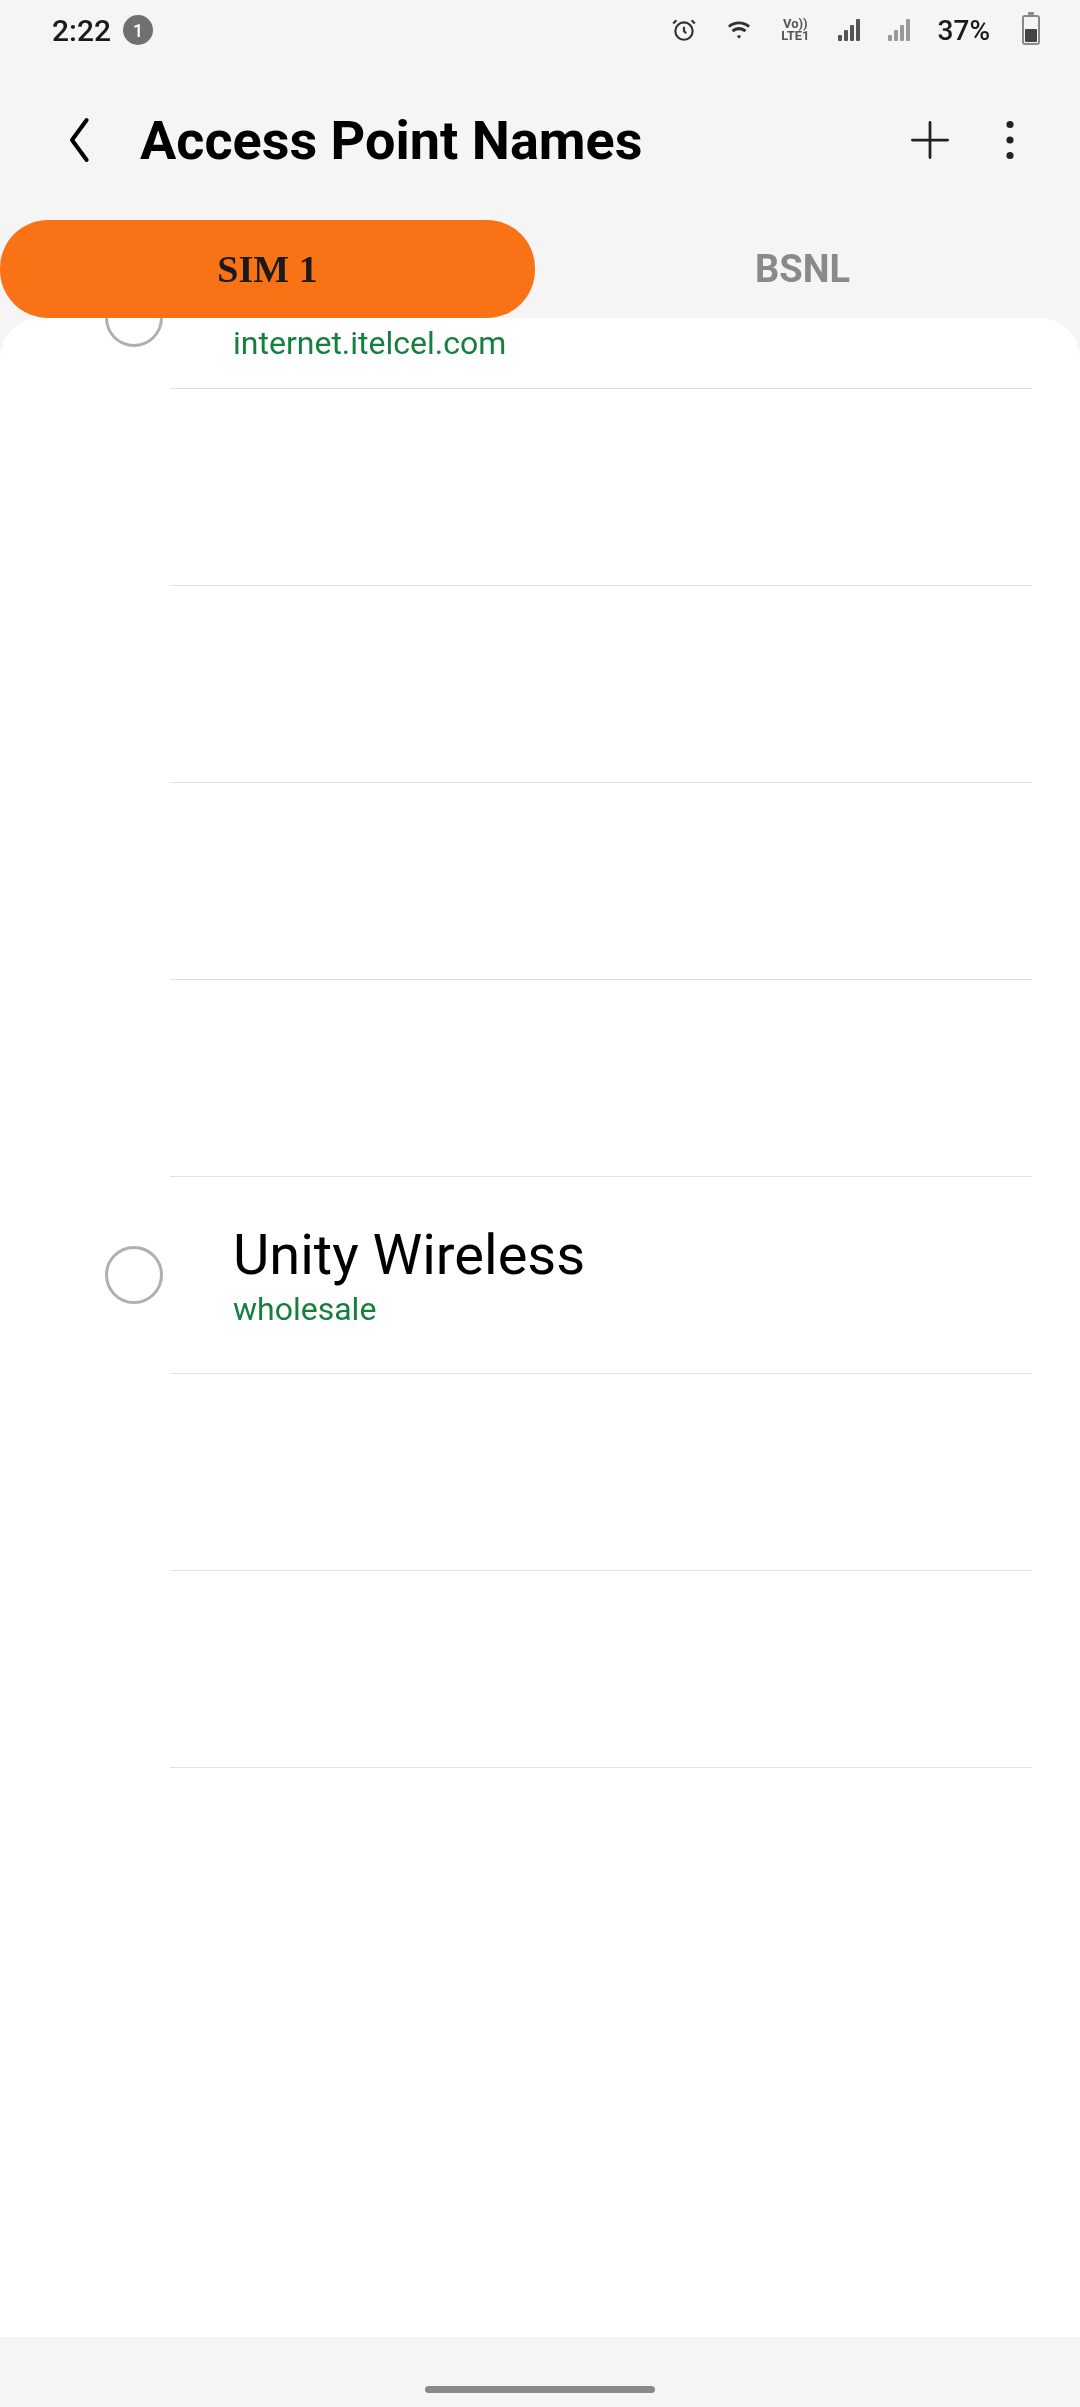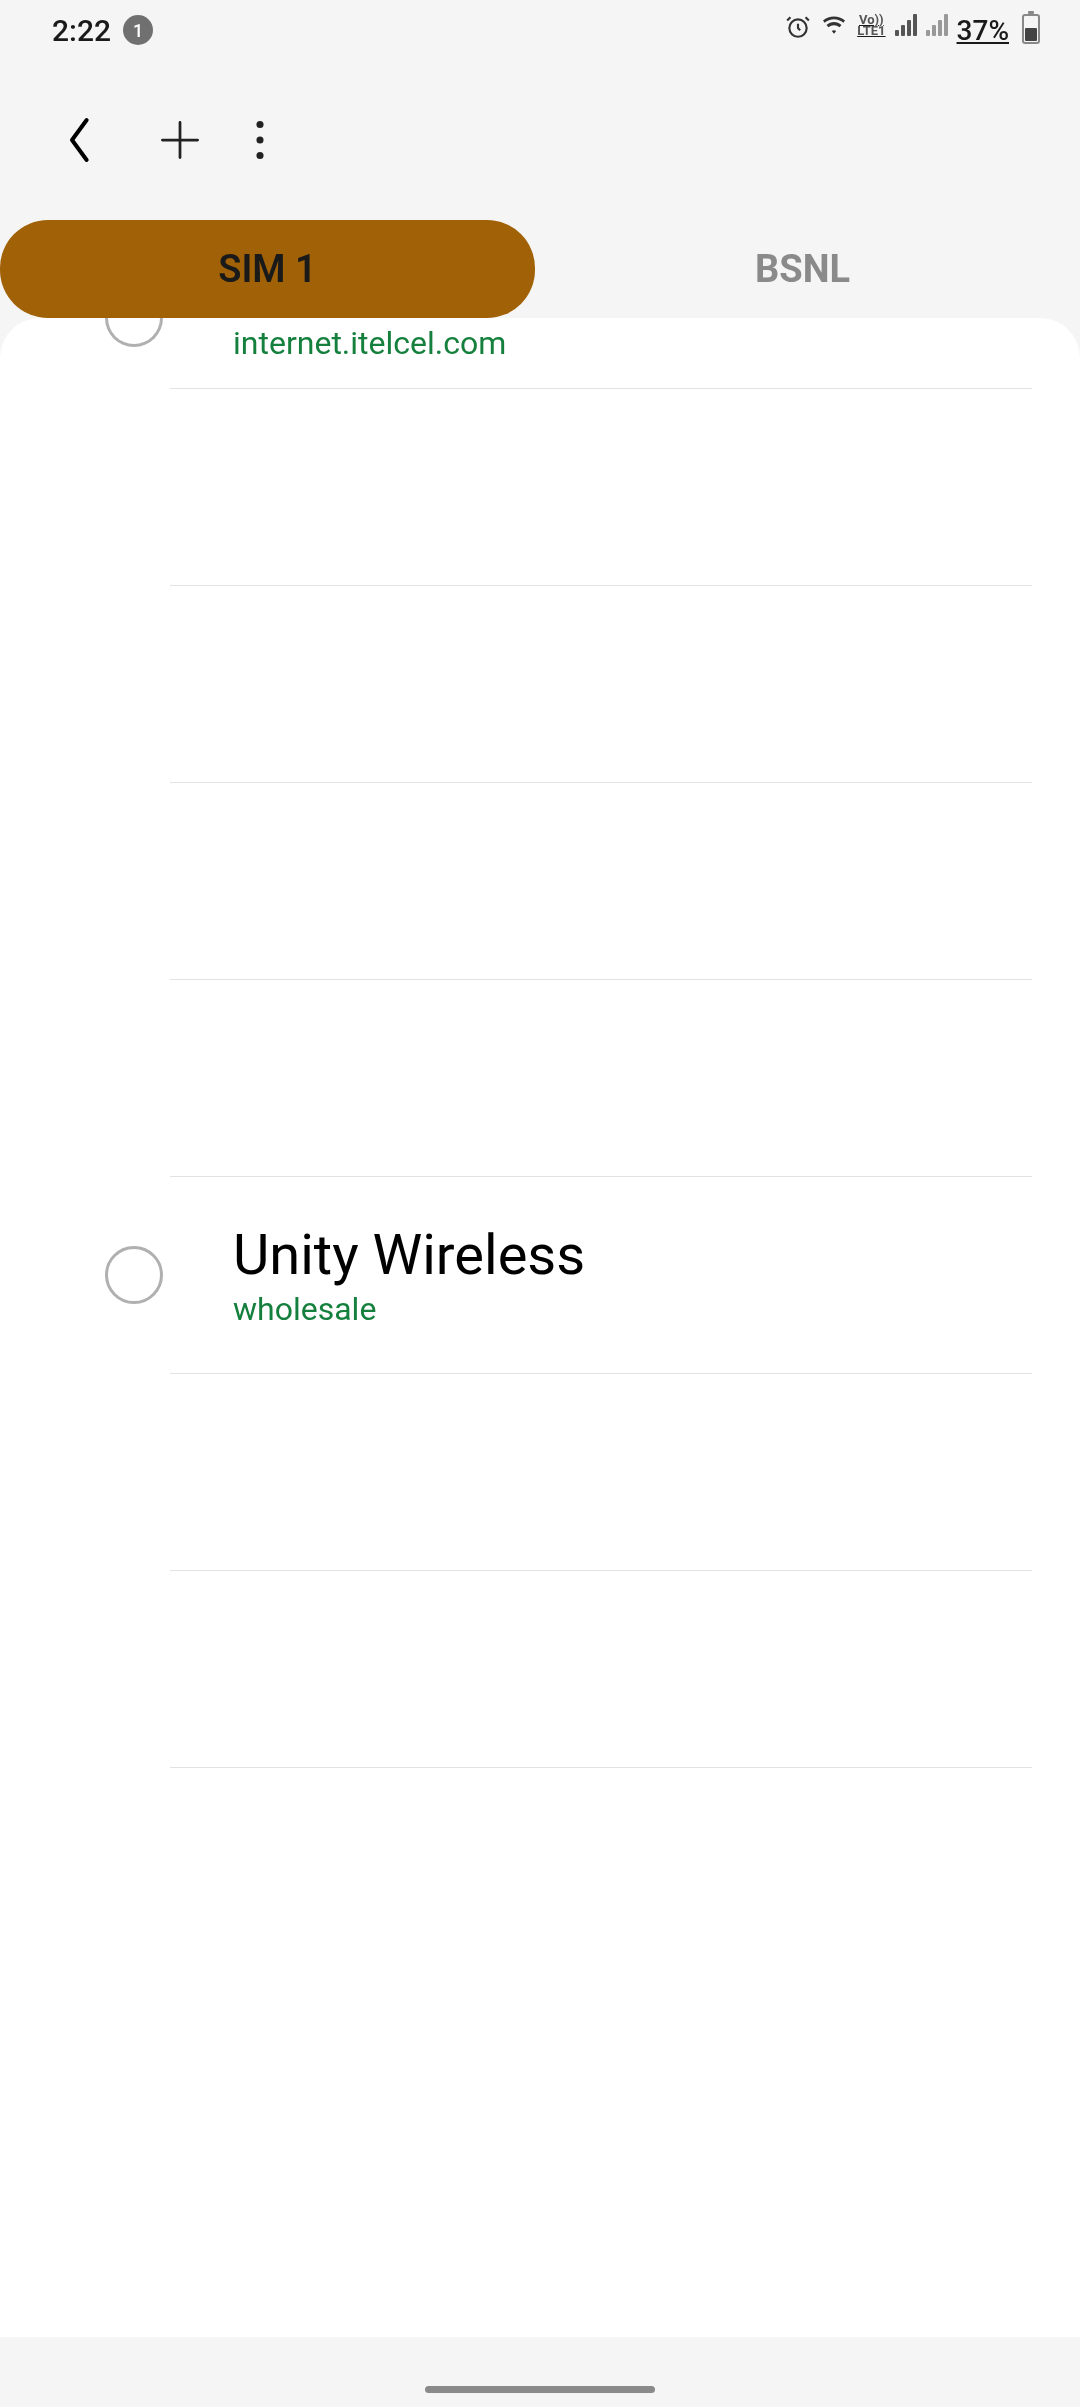--- a/index.html
+++ b/index.html
@@ -39,24 +39,23 @@
       border-radius: 50%;
       background: #707070;
       color: #fff;
       font-size: 18px;
       display: flex;
       align-items: center;
       justify-content: center;
     }
     .status-right {
       display: flex;
-      align-items: flex-start;
-      gap: 9px;
+      align-items: center;
+      gap: 28px;
       font-size: 28px;
-      text-decoration: underline;
     }
     .status-icon {
       display: inline-flex;
       align-items: center;
     }
     .battery-icon {
       width: 18px;
       height: 30px;
       border: 2px solid #888;
       border-radius: 3px;
@@ -133,23 +132,24 @@
     }
     .tab {
       flex: 1;
       display: flex;
       align-items: center;
       justify-content: center;
       font-size: 38px;
       font-weight: 600;
     }
     .tab.active {
-      background: #a16207;
+      background: #f97316;
       color: #1a1a1a;
       border-radius: 48px;
+      font-family: Liberation Serif, serif;
     }
     .tab.inactive {
       color: #8a8a8a;
       font-weight: 700;
       align-items: center;
     }
 
     
     .list-container {
       margin-top: 0;
@@ -268,20 +268,21 @@
       </span>
   </div>
 </div>
 
 <div class="header">
   <div class="back-btn">
     <svg width="30" height="48" viewBox="0 0 20 36" fill="none" stroke="#000" stroke-width="3" stroke-linecap="round" stroke-linejoin="round">
         <path d="M15 3L4 18l11 15"></path>
       </svg>
   </div>
+  <div class="title">Access Point Names</div>
   <div class="add-btn">
     <svg width="44" height="44" viewBox="0 0 40 40" fill="none" stroke="#222" stroke-width="2.5" stroke-linecap="round">
         <path d="M20 4v32M4 20h32"></path>
       </svg>
   </div>
   <div class="more-btn">
     <svg width="10" height="40" viewBox="0 0 8 36" fill="#222">
         <circle cx="4" cy="4" r="3.2"></circle>
         <circle cx="4" cy="18" r="3.2"></circle>
         <circle cx="4" cy="32" r="3.2"></circle>

